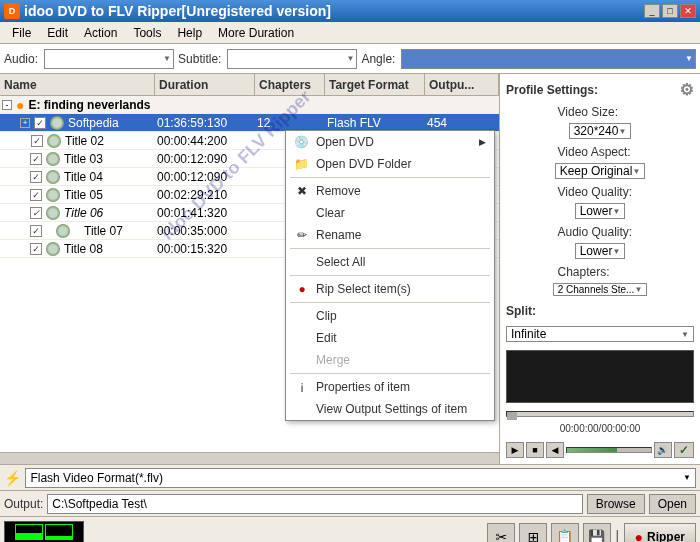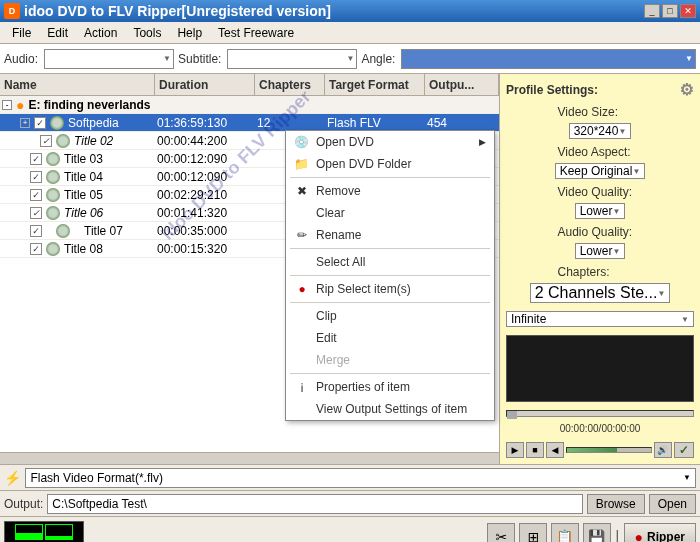--- a/index.html
+++ b/index.html
@@ -116,21 +116,21 @@
     .checkbox { width: 12px; height: 12px; border: 1px solid #888; background: white; display: inline-flex; align-items: center; justify-content: center; margin-right: 2px; }
     .checkbox.checked::after { content: '✓'; font-size: 9px; color: #333; }
     .disc-icon { width: 14px; height: 14px; background: radial-gradient(circle, #c8d8c8 40%, #7a9a6a 70%, #4a7a3a 100%); border-radius: 50%; display: inline-block; margin-right: 2px; }
 
     
     .h-scroll { height: 12px; background: #d4d0c8; border-top: 1px solid #b0a898; }
 
     
     .right-panel {
       flex: 1;
-      background: #fef9c3;
+      background: #ffffff;
       padding: 6px;
       display: flex;
       flex-direction: column;
       gap: 6px;
     }
     .profile-settings-header {
       display: flex;
       align-items: center;
       justify-content: space-between;
       font-weight: bold;
@@ -325,21 +325,21 @@
       <div class="tb-btn close">✕</div>
     </div>
   </div>
 
   <div class="menu-bar">
     <span class="menu-item">File</span>
     <span class="menu-item">Edit</span>
     <span class="menu-item">Action</span>
     <span class="menu-item">Tools</span>
     <span class="menu-item">Help</span>
-    <span class="menu-item">Test Freeware</span>
+    <span class="menu-item">More Duration</span>
   </div>
 
   <div class="toolbar-row">
     <span class="toolbar-label">Audio:</span>
     <div class="toolbar-combo">
       <span class="toolbar-combo-arrow">▼</span>
     </div>
     <span class="toolbar-label">Subtitle:</span>
     <div class="toolbar-combo">
       <span class="toolbar-combo-arrow">▼</span>
@@ -383,21 +383,21 @@
             <span class="disc-icon"></span>
             <span>Softpedia</span>
           </div>
           <div class="cell cell-duration">01:36:59:130</div>
           <div class="cell cell-chapters">12</div>
           <div class="cell cell-format">Flash FLV</div>
           <div class="cell cell-output">454</div>
         </div>
 
         <div class="tree-row">
-          <div class="cell cell-name" style="padding-left:40px;font-style:italic;">
+          <div class="cell cell-name" style="padding-left:31px;">
             <span class="checkbox checked"></span>
             <span class="disc-icon"></span>
             <span>Title 02</span>
           </div>
           <div class="cell cell-duration">00:00:44:200</div>
           <div class="cell cell-chapters"></div>
           <div class="cell cell-format"></div>
           <div class="cell cell-output">4</div>
         </div>
         <div class="tree-row">
@@ -505,25 +505,26 @@
         <span class="setting-label">Audio Quality:</span>
         <div class="setting-combo">
           <span>Lower</span>
           <span class="setting-combo-arrow">▼</span>
         </div>
       </div>
 
       <div class="setting-row">
         <span class="setting-label">Chapters:</span>
         <div class="setting-combo">
-          <span style="font-size:16px;">2 Channels Ste...</span>
+          <span style="font-size:10px;">2 Channels Ste...</span>
           <span class="setting-combo-arrow">▼</span>
         </div>
       </div>
 
+      <div style="font-weight:bold; color:#333; margin-top:2px;">Split:</div>
       <div class="setting-combo" style="margin-top:2px;">
         <span>Infinite</span>
         <span class="setting-combo-arrow">▼</span>
       </div>
 
       <div class="preview-box"></div>
 
       <div class="seek-bar">
         <div class="seek-handle"></div>
       </div>

